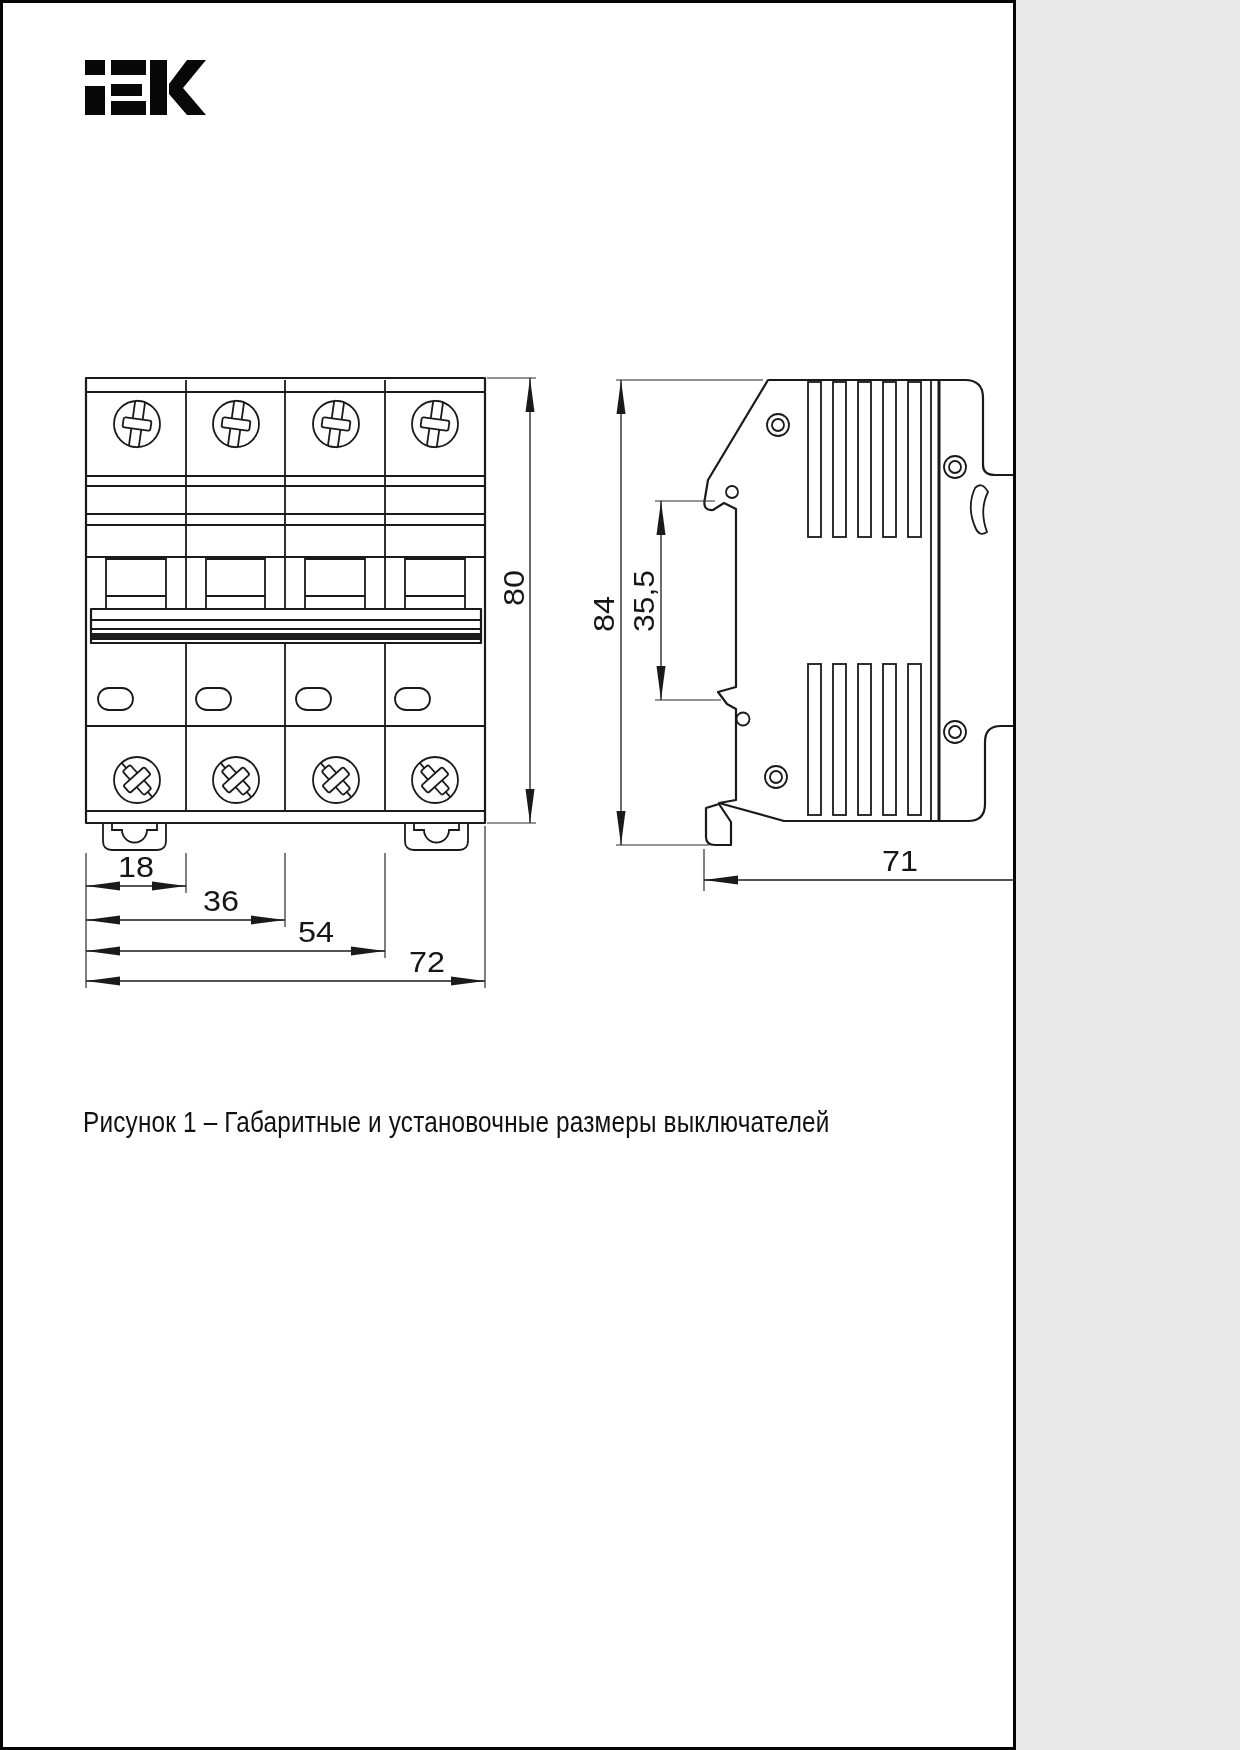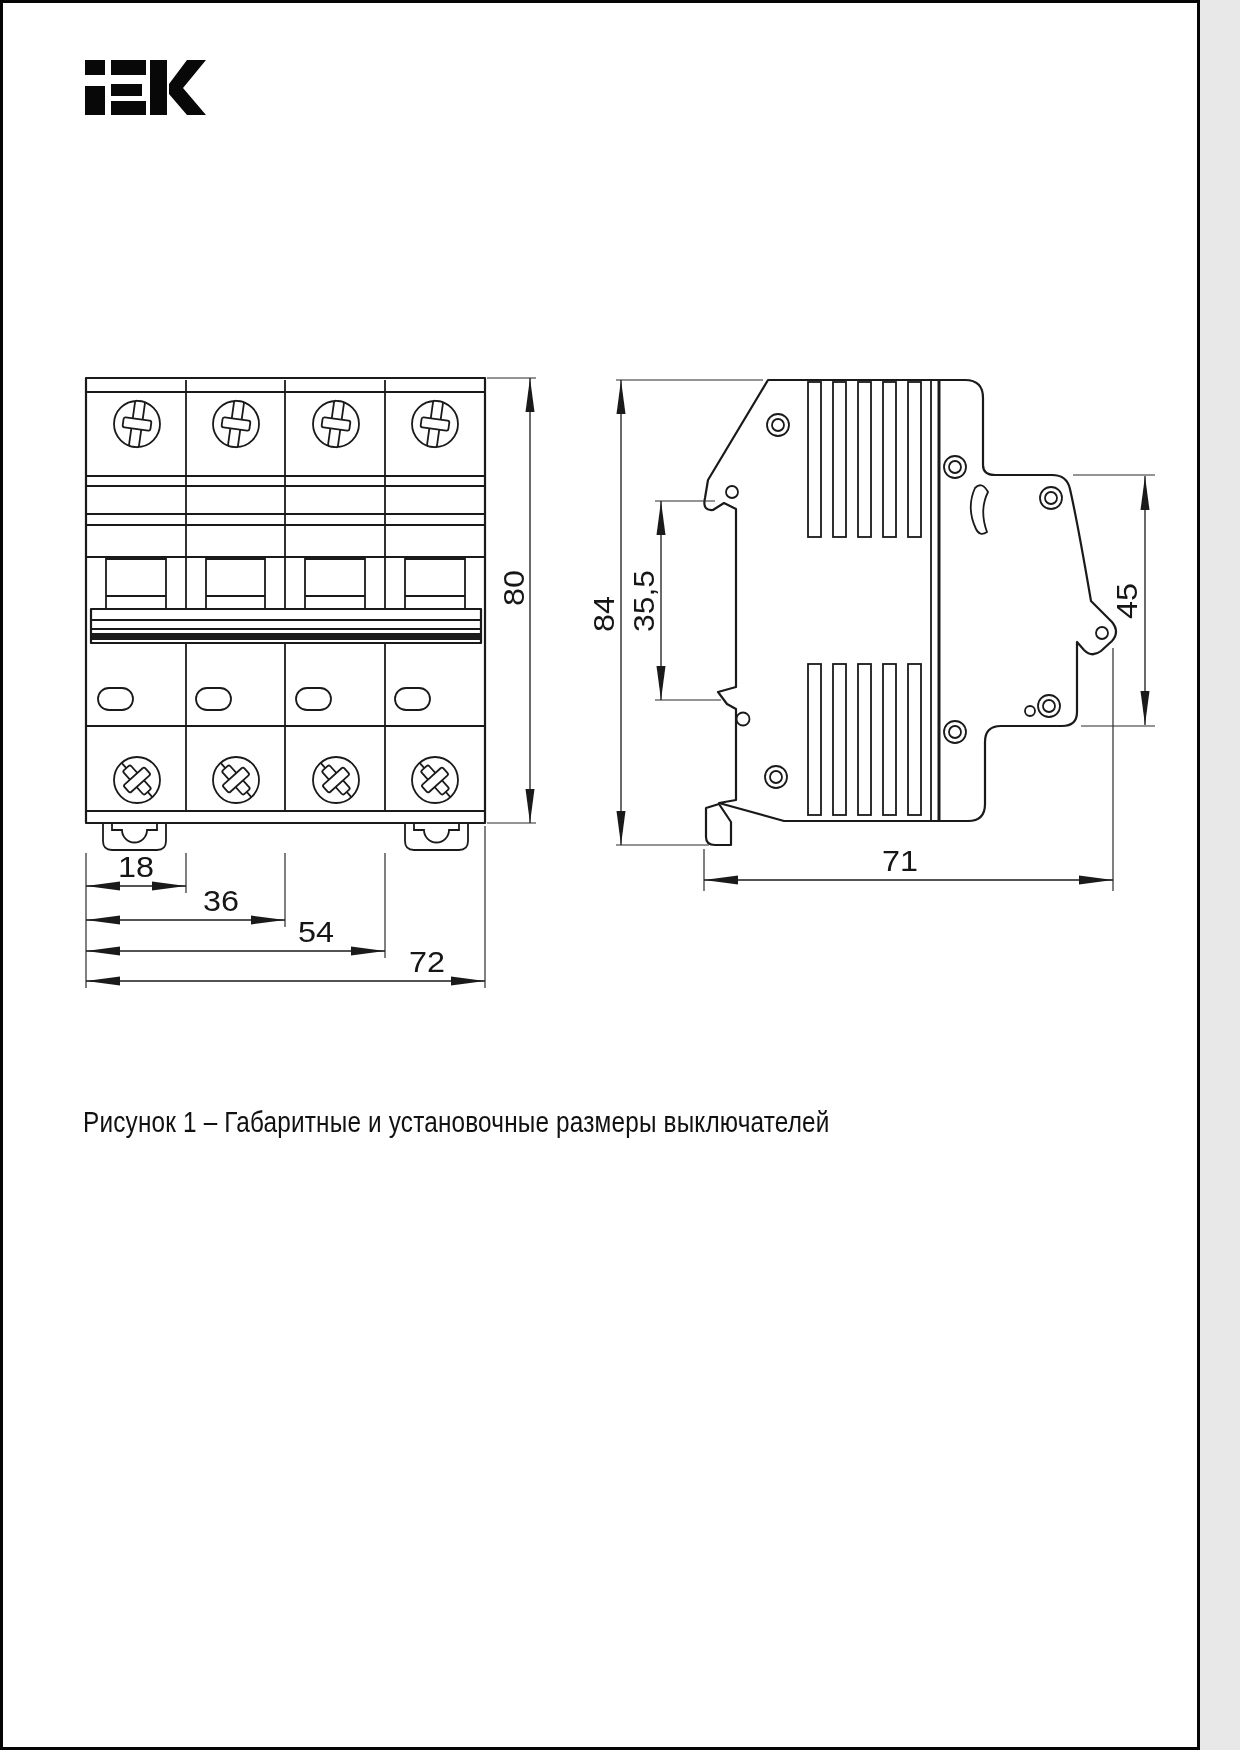--- a/index.html
+++ b/index.html
@@ -1,18 +1,18 @@
 <!DOCTYPE html>
 <html><head>
 <meta charset="utf-8">
 <style>
   html,body{margin:0;padding:0;background:#e8e8e8;}
   .page{
     position:relative;
-    width:1200px;height:1750px;
+    width:1016px;height:1750px;
     background:#ffffff;
     border:3px solid #050505;
     box-sizing:border-box;
     overflow:hidden;
     font-family:"Liberation Sans", sans-serif;
   }
   .drawing{position:absolute;left:0;top:0;width:1240px;height:1750px;}
   svg text{
     font-family:"Liberation Sans","DejaVu Sans",sans-serif;
     fill:#161616;

